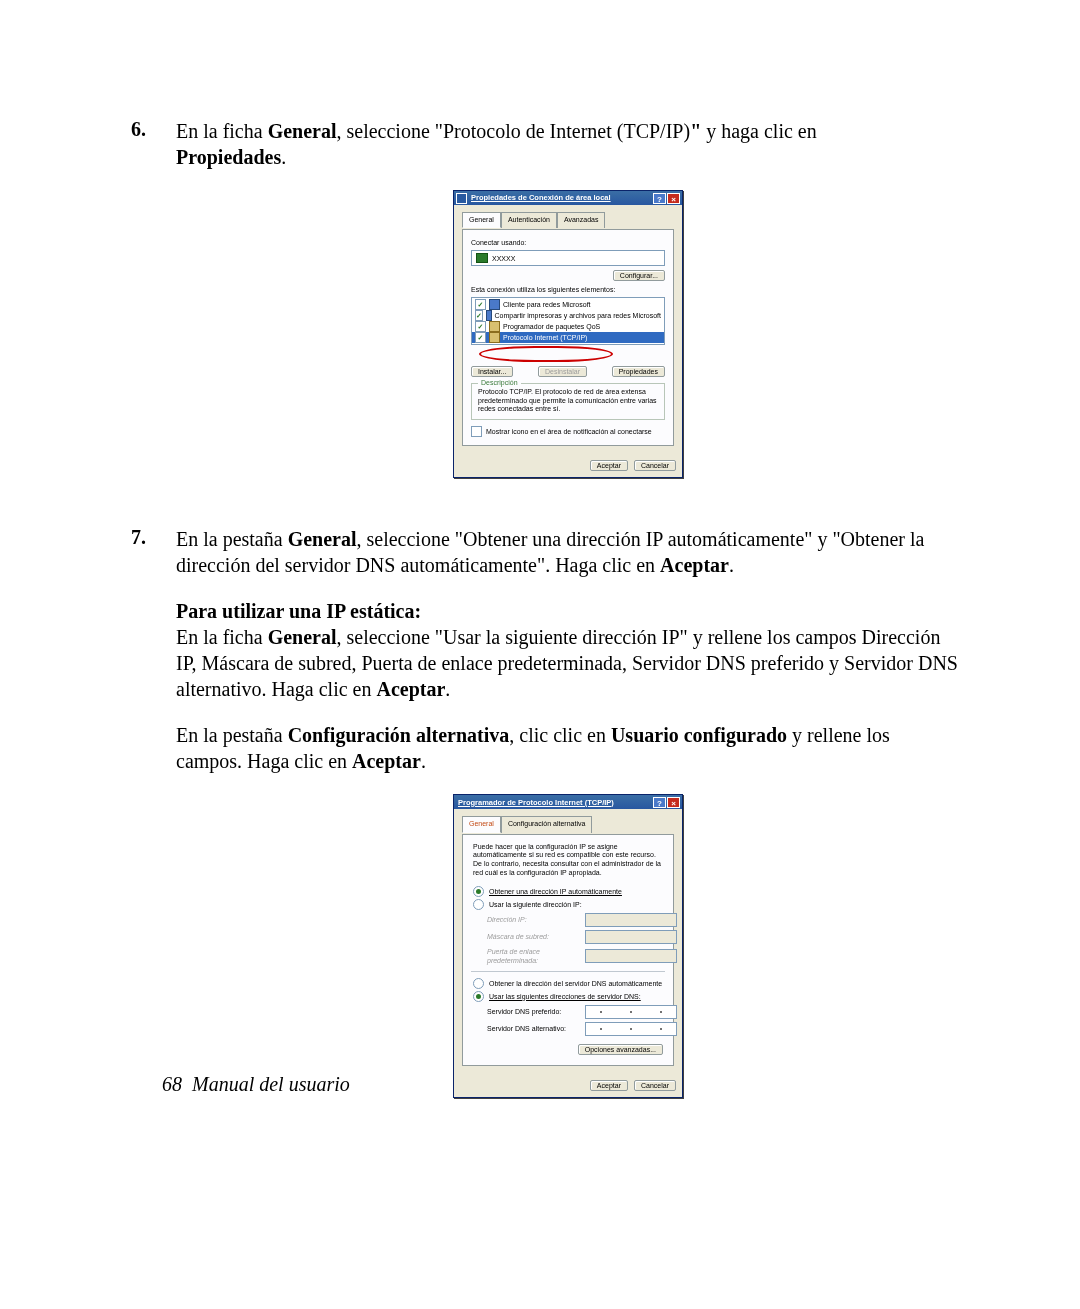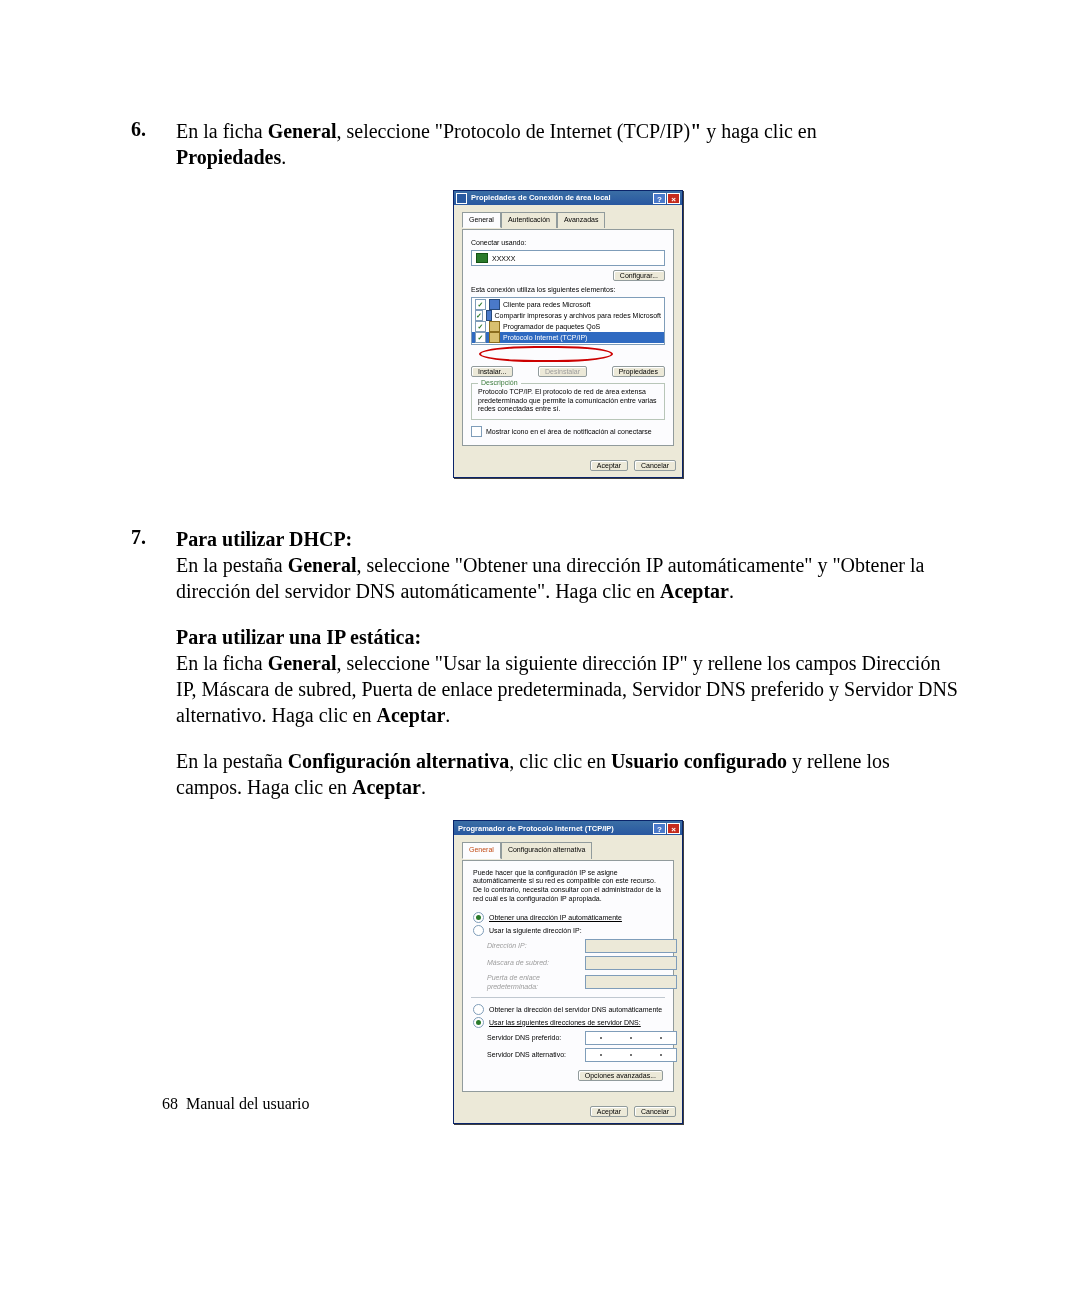--- a/index.html
+++ b/index.html
@@ -51,21 +51,21 @@
   .titlebar {
     background: linear-gradient(#3a6ea5,#2857a0);
     color: #fff;
     height: 14px;
     display: flex;
     align-items: center;
     padding: 0 2px;
     font-weight: bold;
     font-size: 7.5px;
   }
-  .titlebar .ttl { flex: 1; padding-left: 2px; white-space: nowrap; overflow: hidden; }
+  .titlebar .ttl { flex: 1; padding-left: 2px; white-space: nowrap; overflow: hidden; text-decoration: underline; }
   .tbtn {
     width: 13px; height: 11px;
     background: #c52b1d;
     color: #fff;
     font-size: 8px;
     text-align: center;
     line-height: 11px;
     margin-left: 1px;
     border: 1px solid #fff;
     box-sizing: border-box;
@@ -195,22 +195,23 @@
     flex:1; height:12px; border:1px solid #7f9db9; background:#fff;
     display:flex; align-items:center; justify-content:space-around;
     color:#444;
   }
   .ip-box.disabled{background:#ece9d8;}
   .ip-box span{width:2px;height:2px;background:#444;border-radius:50%;}
   .sep-line{height:0;border-top:1px solid #c0c8d0;margin:6px -2px;}
   .page-footer {
     position: absolute;
     left: 162px;
-    bottom: 196px;
-    font-size: 16px;
+    bottom: 213px;
+    font-style: italic;
+    font-size: 20px;
   }
 </style>
 </head>
 <body>
 
 <div class="page">
 
   <div class="step">
     <div class="step-num">6.</div>
     <div class="step-body">
@@ -288,21 +289,20 @@
             <button class="btn">Cancelar</button>
           </div>
         </div>
       </div>
     </div>
   </div>
 
   <div class="step">
     <div class="step-num">7.</div>
     <div class="step-body">
-      <div class="bold">Para utilizar DHCP:</div>
       <div style="margin-bottom:20px;">
         <span>En la pestaña </span><span class="bold">General</span><span>, seleccione "Obtener una dirección IP automáticamente" y "Obtener la dirección del servidor DNS automáticamente". Haga clic en </span><span class="bold">Aceptar</span><span>.</span>
       </div>
 
       <div class="bold">Para utilizar una IP estática:</div>
       <div style="margin-bottom:20px;">
         <span>En la ficha </span><span class="bold">General</span><span>, seleccione "Usar la siguiente dirección IP" y rellene los campos Dirección IP, Máscara de subred, Puerta de enlace predeterminada, Servidor DNS preferido y Servidor DNS alternativo. Haga clic en </span><span class="bold">Aceptar</span><span>.</span>
       </div>
 
       <div>

